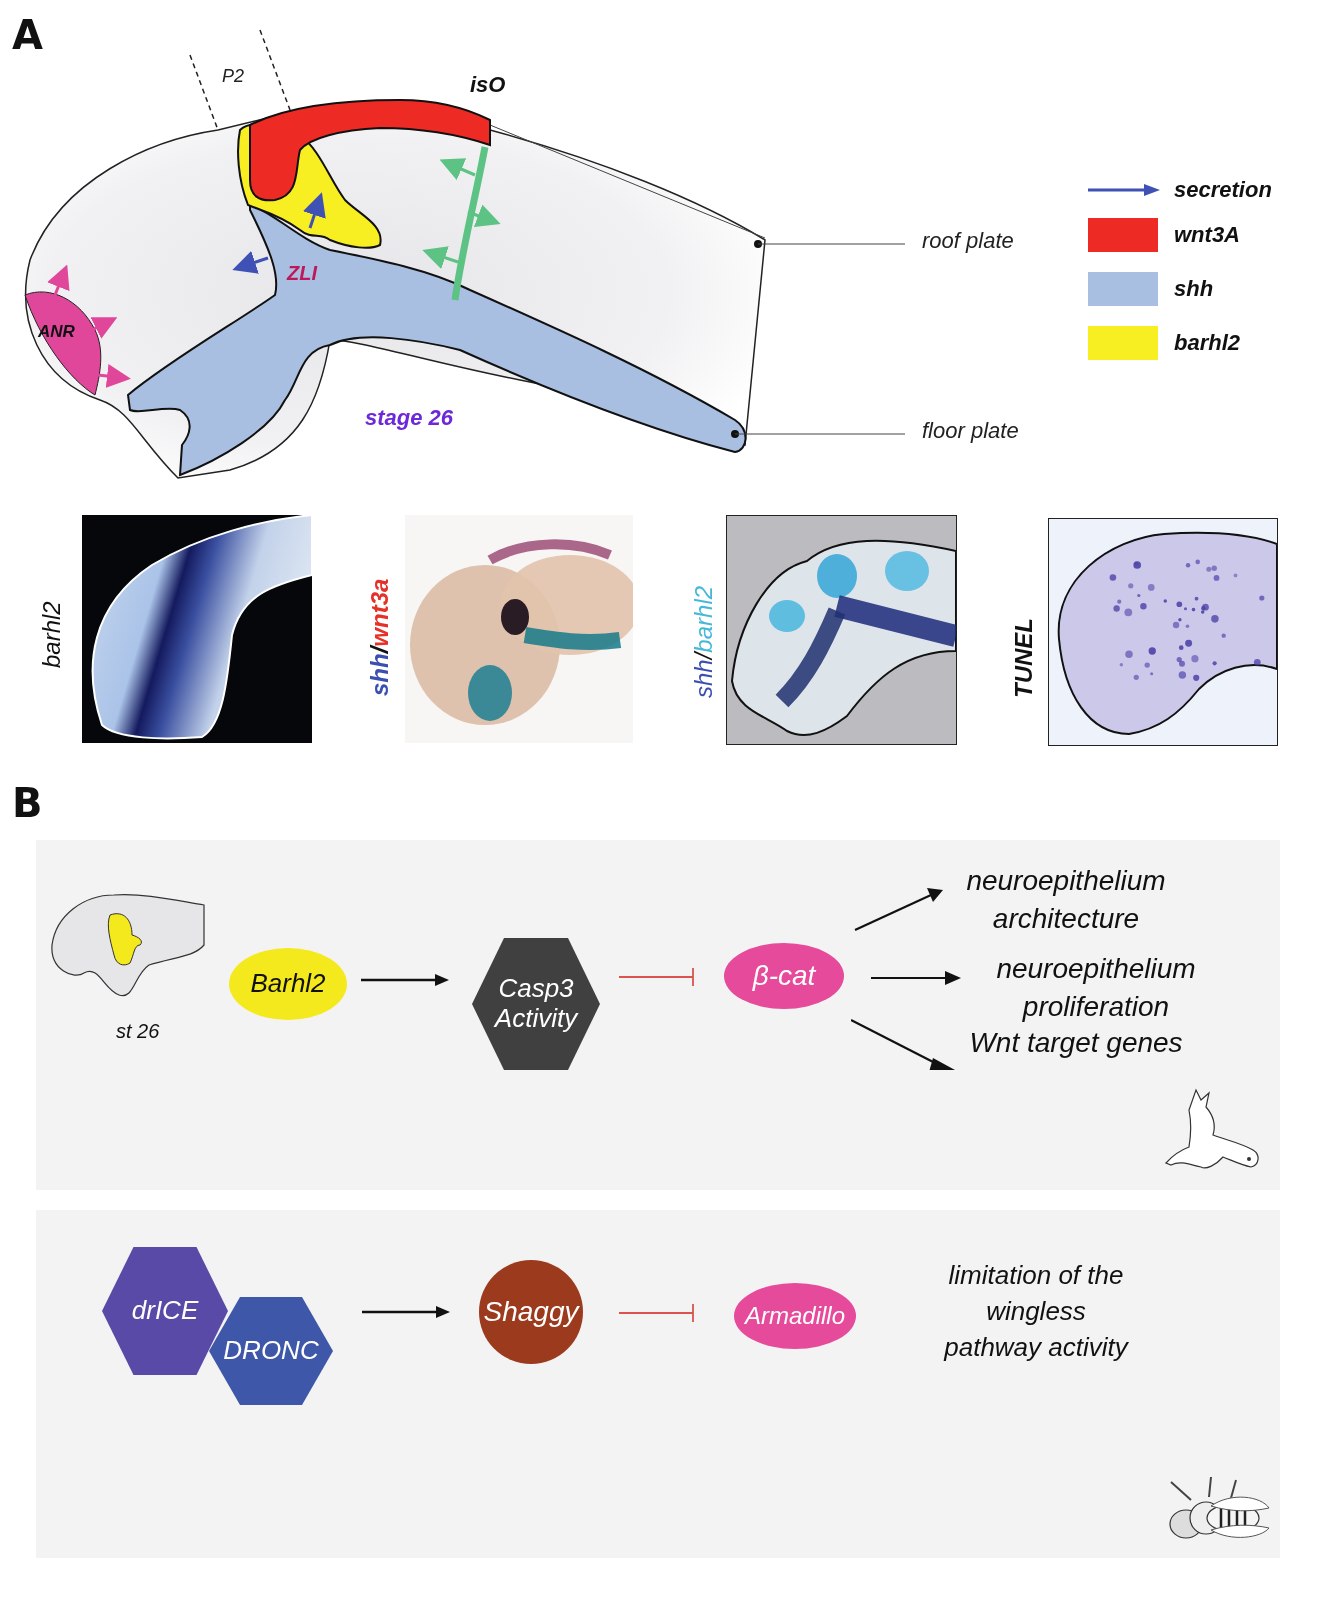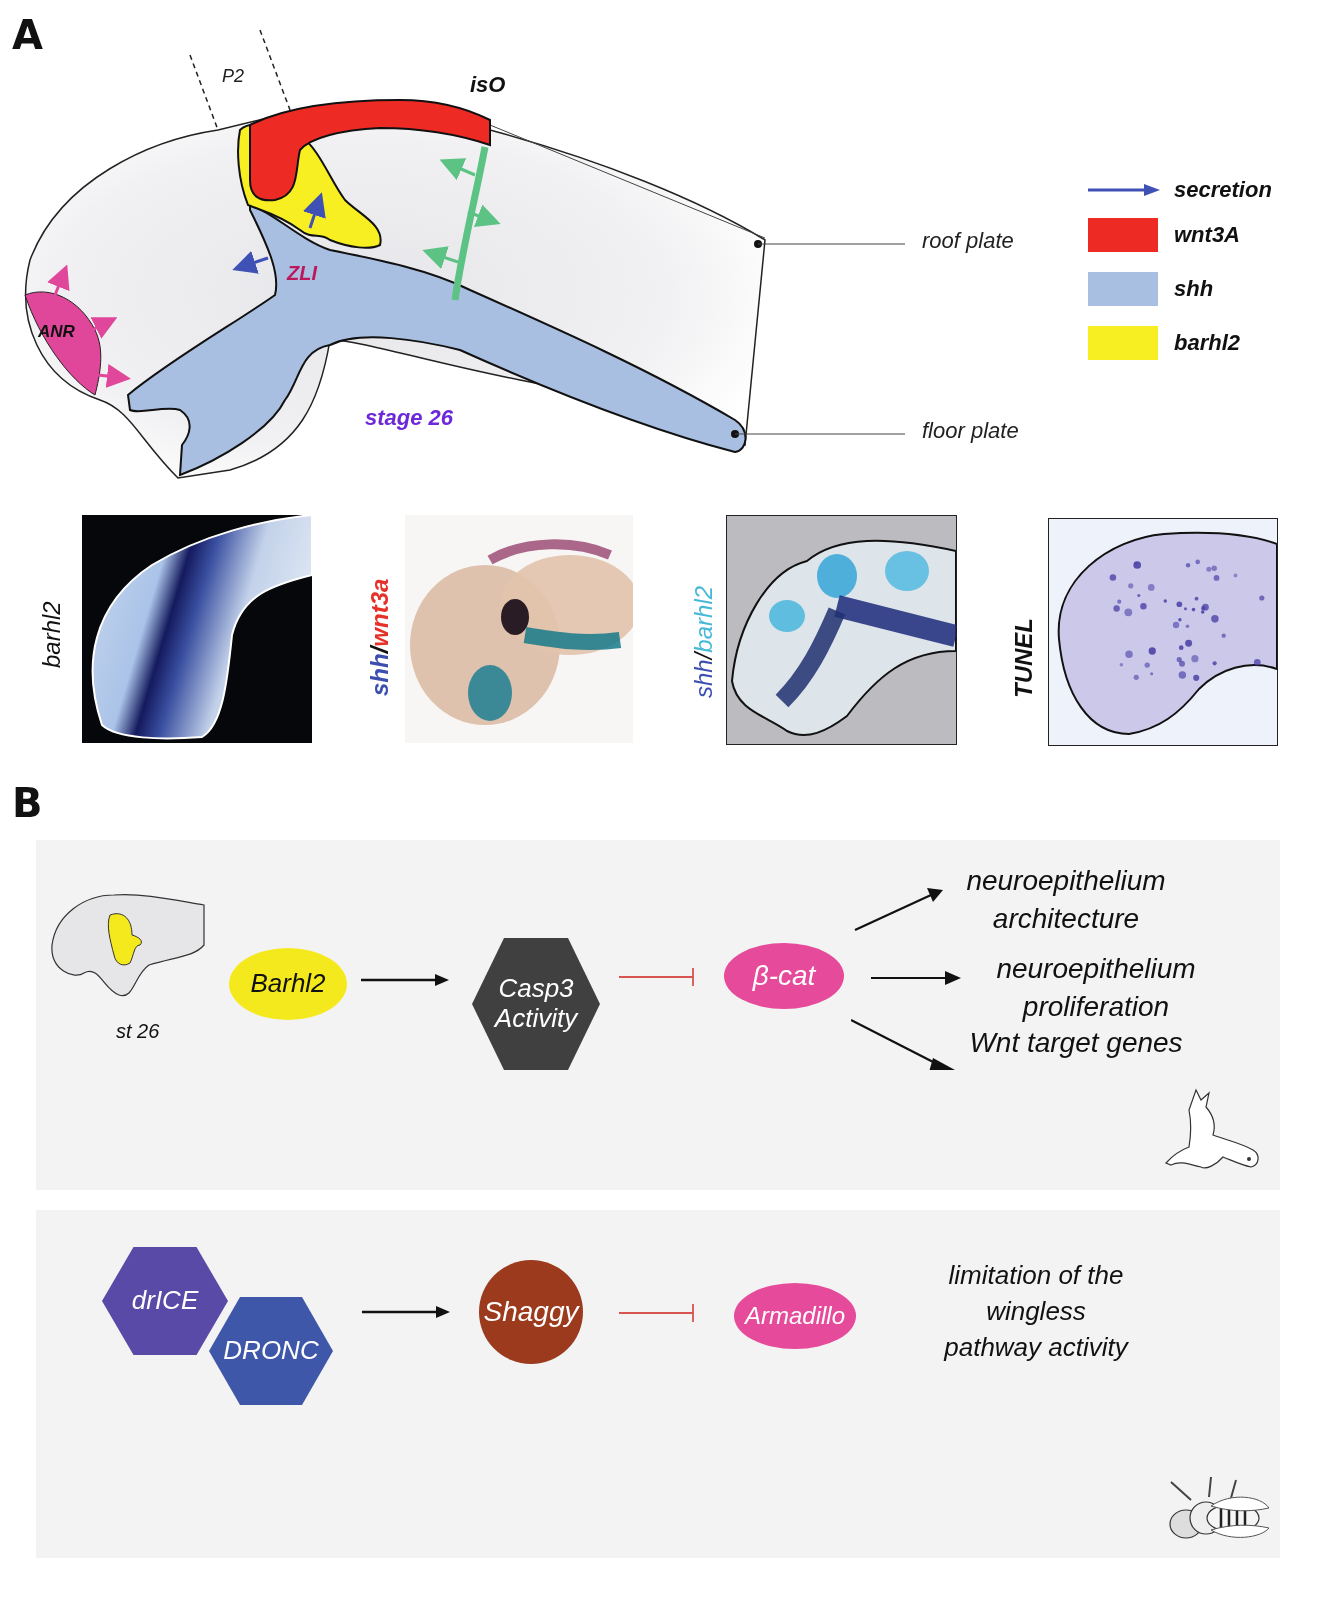--- a/index.html
+++ b/index.html
@@ -251,21 +251,21 @@
     <div>Wnt target genes</div>
   </div>
 
   <svg class="abs" style="left:1125px;top:245px;" width="110" height="100">
     <path d="M35,5 L40,15 L48,8 L45,22 C52,30 55,40 52,50 C65,55 80,58 92,65 C100,70 98,80 90,82 C80,80 70,75 62,72 C55,80 45,85 40,82 C30,80 20,75 10,80 L5,78 C12,70 20,65 28,62 C30,50 30,35 28,25 Z" fill="#fff" stroke="#333" stroke-width="1.2"></path>
     <circle cx="88" cy="74" r="2" fill="#333"></circle>
   </svg>
 </div>
 
 <div class="abs panelbox" style="left:36px;top:1210px;width:1244px;height:348px;">
-  <div class="abs node-text" style="left:66px;top:37px;width:126px;height:108px;background:#5a4aa8;clip-path:polygon(25% 0,75% 0,100% 50%,75% 100%,25% 100%,0 50%);text-align:right;">
+  <div class="abs node-text" style="left:66px;top:37px;width:126px;height:128px;background:#5a4aa8;clip-path:polygon(25% 0,75% 0,100% 50%,75% 100%,25% 100%,0 50%);text-align:right;">
     <span>drICE</span>
   </div>
   <div class="abs node-text" style="left:173px;top:87px;width:124px;height:108px;background:#3f57a8;clip-path:polygon(25% 0,75% 0,100% 50%,75% 100%,25% 100%,0 50%);">
     <span>DRONC</span>
   </div>
   <svg class="abs" style="left:326px;top:92px;" width="90" height="20">
       <line x1="0" y1="10" x2="76" y2="10" stroke="#111" stroke-width="2.5"></line>
       <path d="M74,4 L88,10 L74,16 z" fill="#111"></path>
     </svg>
   <div class="abs node-text" style="left:443px;top:50px;width:104px;height:104px;border-radius:50%;background:#9b3a1d;font-size:28px;">

